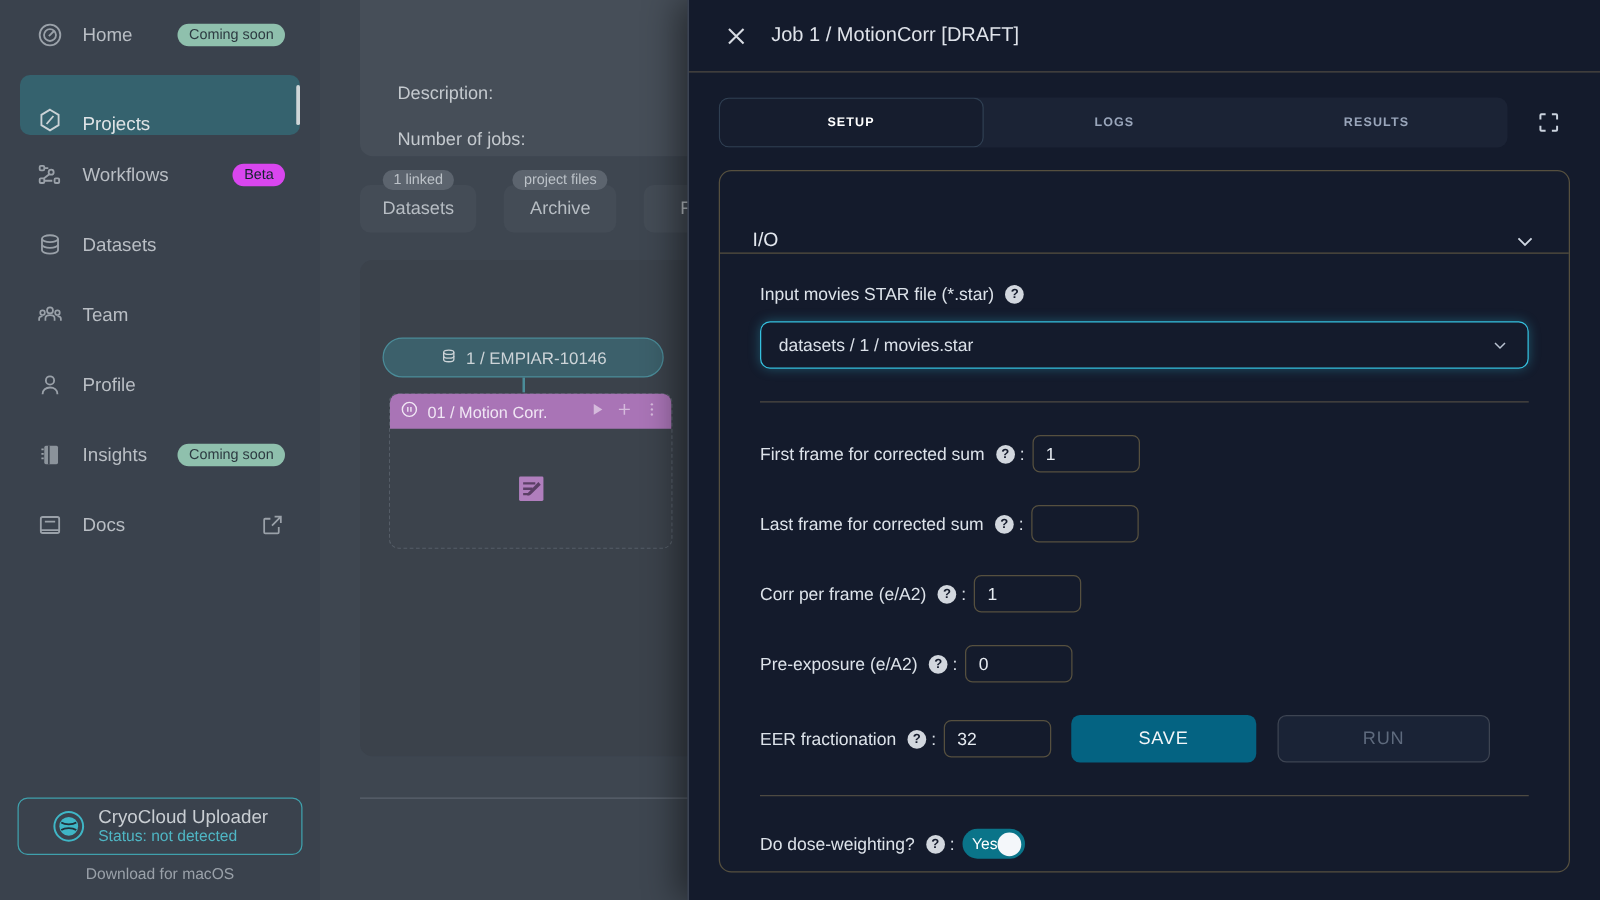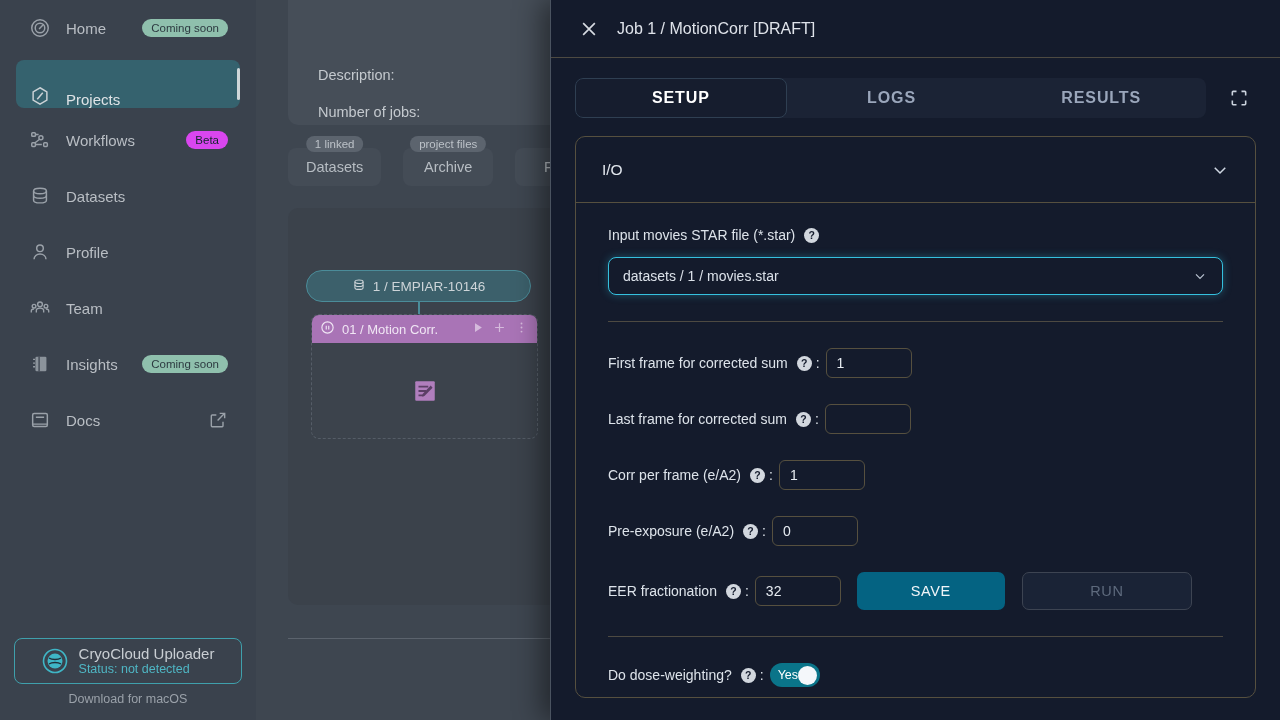--- a/index.html
+++ b/index.html
@@ -149,38 +149,38 @@
   .tabs-bar {
     display: flex; align-items: center; gap: 0;
     padding: 20px 26px 18px 24px;
   }
   .tabs {
     flex: 1; display: flex; background: #1b2335; border-radius: 8px;
     height: 40px; overflow: hidden;
   }
   .tab {
     flex: 1; display: flex; align-items: center; justify-content: center;
-    font-size: 16px; letter-spacing: .9px; color: #9aa6bb; cursor: pointer;
+    font-size: 10px; letter-spacing: .9px; color: #9aa6bb; cursor: pointer;
     font-weight: 700;
   }
   .tab.active {
     background: #161d2e; color: #ffffff;
     border: 1px solid #2f3f52; border-radius: 8px;
   }
   .expand-btn {
     width: 30px; height: 30px; margin-left: 18px; color: #cbd3de; cursor: pointer;
     display: flex; align-items: center; justify-content: center;
   }
 
   .panel-scroll { flex: 1; overflow: hidden; padding: 0 24px; }
   .card {
     border: 1px solid #56503f; border-radius: 10px; background: #141b2c;
   }
   .card-head {
-    height: 66px; display: flex; align-items: center; justify-content: space-between;
+    height: 66px; display: flex; align-items: flex-end; justify-content: space-between;
     padding: 0 26px; border-bottom: 1px solid #56503f; cursor: pointer;
   }
   .card-title { font-size: 15.5px; color: #e2e7ee; }
   .chev { width: 18px; height: 18px; color: #cfd7e2; }
 
   .card-body { padding: 24px 32px 10px 32px; }
   .field-label {
     font-size: 14px; color: #dde3ea; display: flex; align-items: center; gap: 9px;
   }
   .qmark {
@@ -279,40 +279,40 @@
             <ellipse cx="12" cy="6.5" rx="7" ry="3"></ellipse>
             <path d="M5 6.5v5c0 1.7 3.1 3 7 3s7-1.3 7-3v-5"></path>
             <path d="M5 11.5v5c0 1.7 3.1 3 7 3s7-1.3 7-3v-5"></path>
           </svg>
         </span>
         <span class="nav-label">Datasets</span>
       </div>
 
       <div class="nav-item">
         <span class="nav-icon">
-          <svg viewBox="0 0 24 24" width="22" height="22" fill="none" stroke="currentColor" stroke-width="1.6">
-            <circle cx="12" cy="8" r="3.6"></circle>
-              <path d="M5.5 20c0-3.6 2.9-5.8 6.5-5.8s6.5 2.2 6.5 5.8"></path>
-          </svg>
-        </span>
-        <span class="nav-label">Profile</span>
-      </div>
-
-      <div class="nav-item">
-        <span class="nav-icon">
           <svg viewBox="0 0 24 24" width="22" height="22" fill="none" stroke="currentColor" stroke-width="1.5">
             <circle cx="12" cy="8" r="2.6"></circle>
               <path d="M8 17v-2.2c0-1.5 1.8-2.6 4-2.6s4 1.1 4 2.6V17"></path>
             <circle cx="5.5" cy="10" r="2"></circle>
               <path d="M2.5 17v-1.8c0-1.2 1.3-2.1 3-2.1"></path>
             <circle cx="18.5" cy="10" r="2"></circle>
               <path d="M21.5 17v-1.8c0-1.2-1.3-2.1-3-2.1"></path>
           </svg>
         </span>
         <span class="nav-label">Team</span>
+      </div>
+
+      <div class="nav-item">
+        <span class="nav-icon">
+          <svg viewBox="0 0 24 24" width="22" height="22" fill="none" stroke="currentColor" stroke-width="1.6">
+            <circle cx="12" cy="8" r="3.6"></circle>
+              <path d="M5.5 20c0-3.6 2.9-5.8 6.5-5.8s6.5 2.2 6.5 5.8"></path>
+          </svg>
+        </span>
+        <span class="nav-label">Profile</span>
       </div>
 
       <div class="nav-item">
         <span class="nav-icon">
           <svg viewBox="0 0 24 24" width="22" height="22" fill="none" stroke="currentColor" stroke-width="1.5">
             <rect x="7" y="4" width="12" height="16" rx="1.4" fill="currentColor" opacity=".85" stroke="none"></rect>
             <path d="M11 4v16" stroke="#3a424d" stroke-width="1.4"></path>
             <path d="M4.5 7h2M4.5 11h2M4.5 15h2"></path>
           </svg>
         </span>

